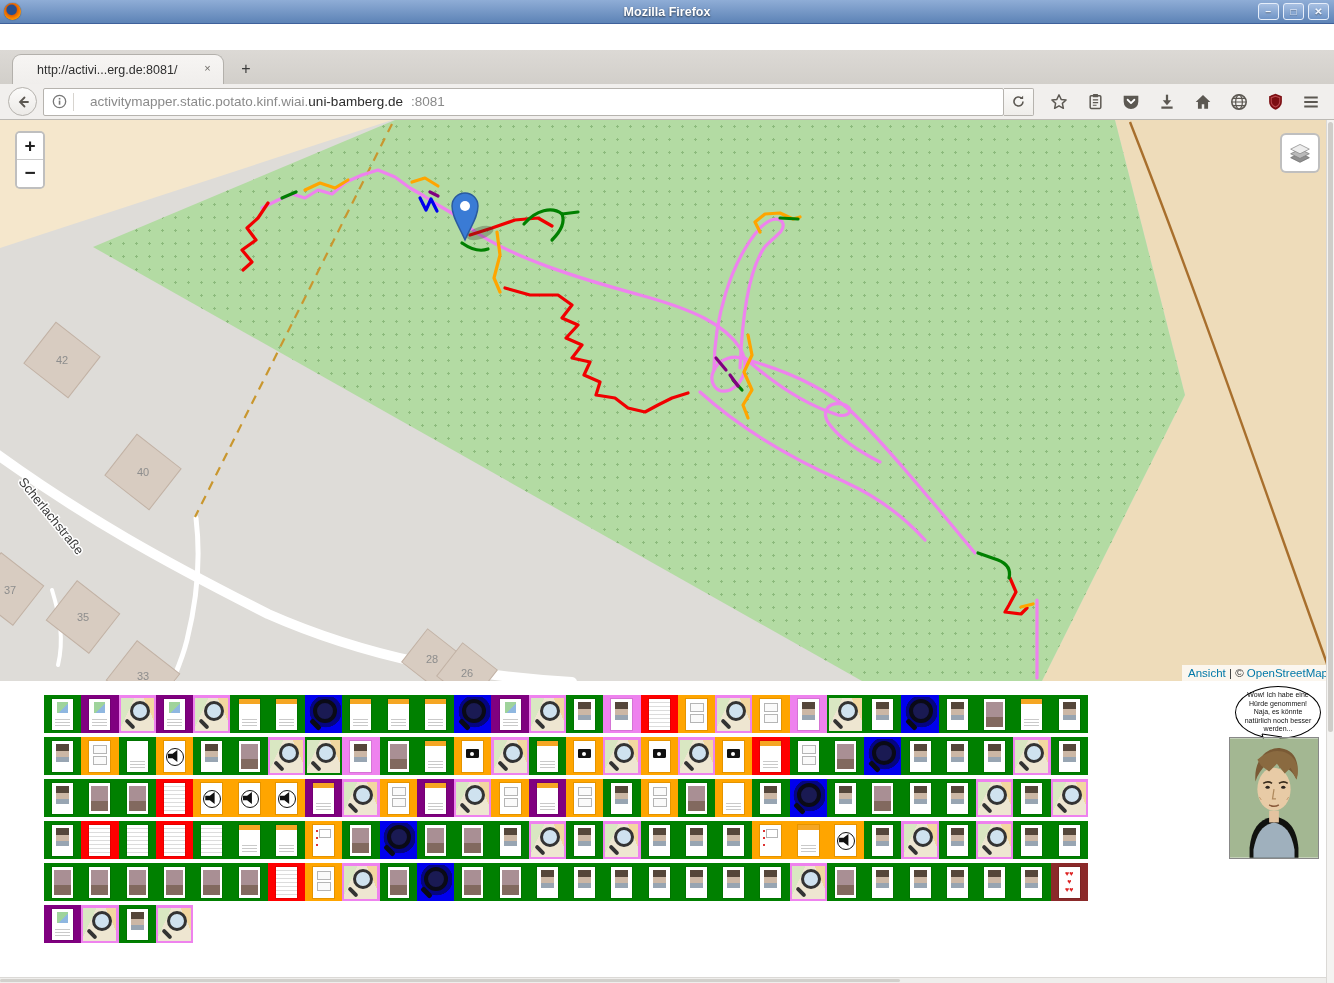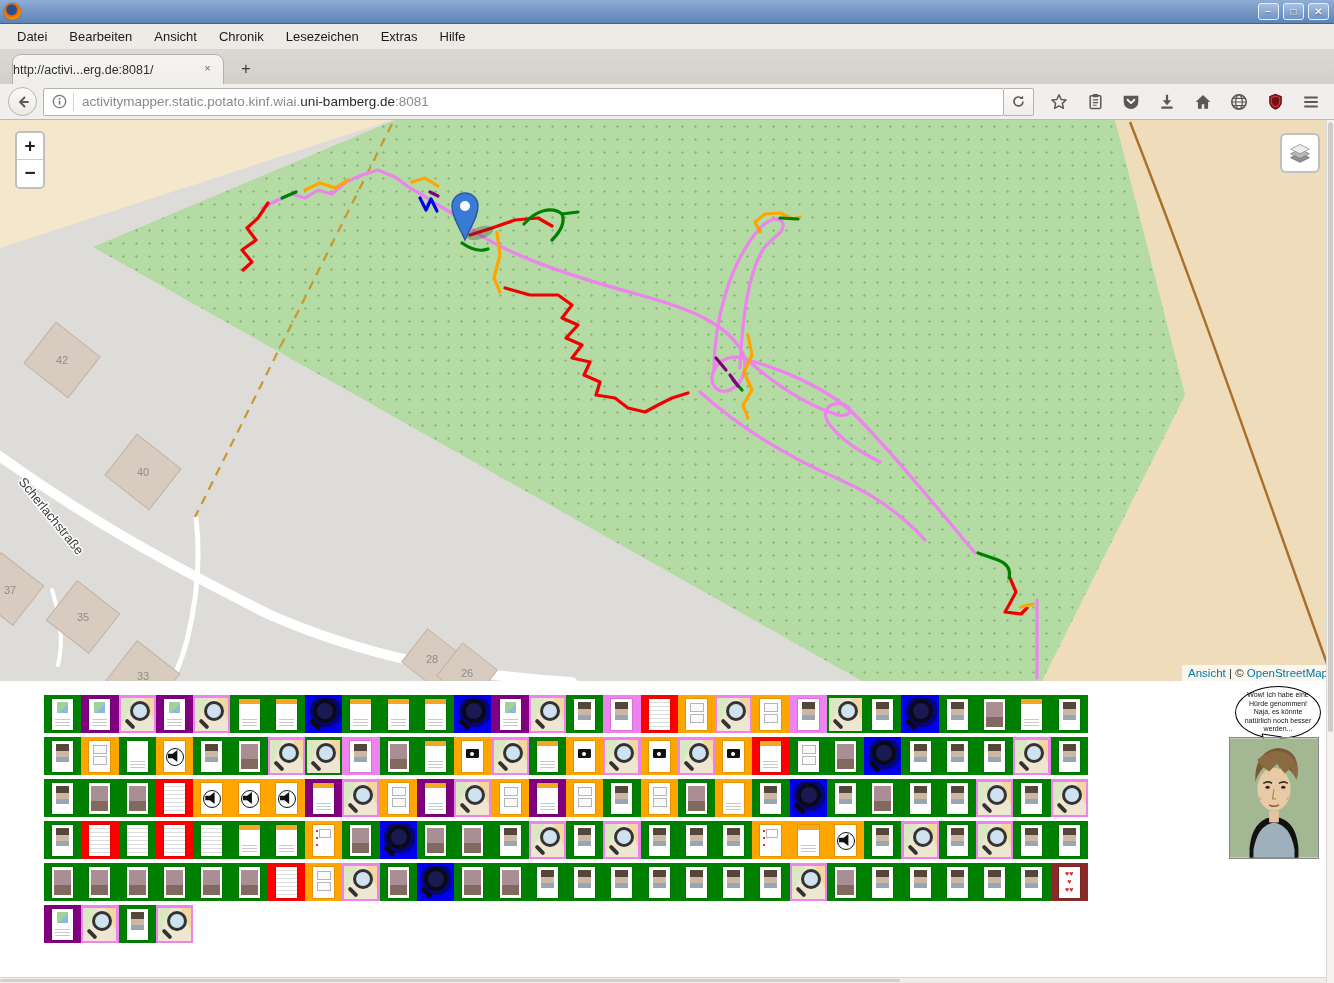--- a/index.html
+++ b/index.html
@@ -24,39 +24,39 @@
   
   .menubar{position:absolute;left:0;top:24px;width:100%;height:26px;background:#eeebe7;
     display:flex;align-items:center;padding-left:6px;border-bottom:1px solid #d8d5d0;}
   .menu-item{padding:4px 11px;font-size:13px;color:#1a1a1a;cursor:default;}
 
   
   .tabbar{position:absolute;left:0;top:50px;width:100%;height:34px;
     background:linear-gradient(#dcd9d5,#d2cfca);display:flex;align-items:flex-end;}
   .tab{position:relative;margin-left:12px;height:30px;width:212px;
     background:linear-gradient(#f7f5f3,#f0eeec);border:1px solid #b3b0ab;border-bottom:none;
-    border-radius:9px 9px 0 0;display:flex;align-items:center;padding:0 8px 0 0;}
+    border-radius:9px 9px 0 0;display:flex;align-items:center;padding:0 8px 0 24px;}
   .tab-title{font-size:12.5px;color:#2f2f2f;white-space:nowrap;overflow:hidden;
     text-overflow:ellipsis;flex:1;}
   .tab-close{width:15px;height:15px;border-radius:50%;text-align:center;line-height:13px;
     color:#6e6b66;font-size:11px;margin-left:6px;}
   .newtab-btn{width:28px;height:24px;margin:0 0 2px 8px;text-align:center;line-height:22px;
     color:#3a3a3a;font-size:16px;border-radius:3px;}
 
   
   .navbar{position:absolute;left:0;top:84px;width:100%;height:36px;background:#f1efed;
     border-bottom:1px solid #bcb9b4;display:flex;align-items:center;padding:0 8px;gap:6px;}
   .back-btn{width:29px;height:29px;border-radius:50%;border:1px solid #b6b3ae;
     background:linear-gradient(#fbfaf9,#eceae7);display:flex;align-items:center;justify-content:center;}
   .urlbar{flex:1;height:28px;background:#fff;border:1px solid #b6b3ae;border-radius:2px;
     display:flex;align-items:center;padding:0 6px;min-width:0;}
   .info-icon{display:flex;margin:0 6px 0 2px;}
   .url-sep{width:1px;height:18px;background:#d7d4cf;margin-right:8px;}
   .url-text{font-size:13.5px;white-space:nowrap;overflow:hidden;}
-  .url-prefix,.url-port{color:#8a8a8a;}
+  .url-prefix,.url-port{color:#8a8a8a;margin-left:8px;}
   .url-domain{color:#2b2b2b;}
   .reload-btn{width:30px;height:28px;border:1px solid #b6b3ae;border-left:none;border-radius:0 2px 2px 0;
     background:linear-gradient(#fbfaf9,#efedea);display:flex;align-items:center;justify-content:center;margin-left:-6px;}
   .searchbar{width:232px;height:28px;background:#fff;border:1px solid #b6b3ae;border-radius:2px;
     display:flex;align-items:center;padding:0 6px;gap:6px;}
   .searchbar input{border:none;outline:none;width:170px;font-size:13.5px;color:#444;
     font-family:"Liberation Sans",sans-serif;background:transparent;}
   .tool-icons{display:flex;align-items:center;gap:14px;margin:0 4px 0 8px;}
   .tool-btn{display:flex;align-items:center;justify-content:center;width:22px;height:22px;}
 
@@ -152,36 +152,28 @@
   .bldg{fill:#d8ccc1;stroke:#c2b2a5;stroke-width:1;}
   .bldg-lbl{fill:#8d8d8d;font-size:11px;text-anchor:middle;}
 </style>
 </head>
 <body>
 
 <div class="window">
 
   <div class="titlebar">
     <div class="fx-logo"></div>
+    <div class="win-title">Mozilla Firefox</div>
     <div class="win-btns">
       <div class="win-btn">−</div>
       <div class="win-btn">□</div>
       <div class="win-btn">✕</div>
     </div>
   </div>
 
-  <div class="menubar">
-    <span class="menu-item">Datei</span>
-    <span class="menu-item">Bearbeiten</span>
-    <span class="menu-item">Ansicht</span>
-    <span class="menu-item">Chronik</span>
-    <span class="menu-item">Lesezeichen</span>
-    <span class="menu-item">Extras</span>
-    <span class="menu-item">Hilfe</span>
-  </div>
 
   <div class="tabbar">
     <div class="tab">
       <span class="tab-title">http://activi...erg.de:8081/</span>
       <span class="tab-close">×</span>
     </div>
     <div class="newtab-btn">+</div>
   </div>
 
   <div class="navbar">

